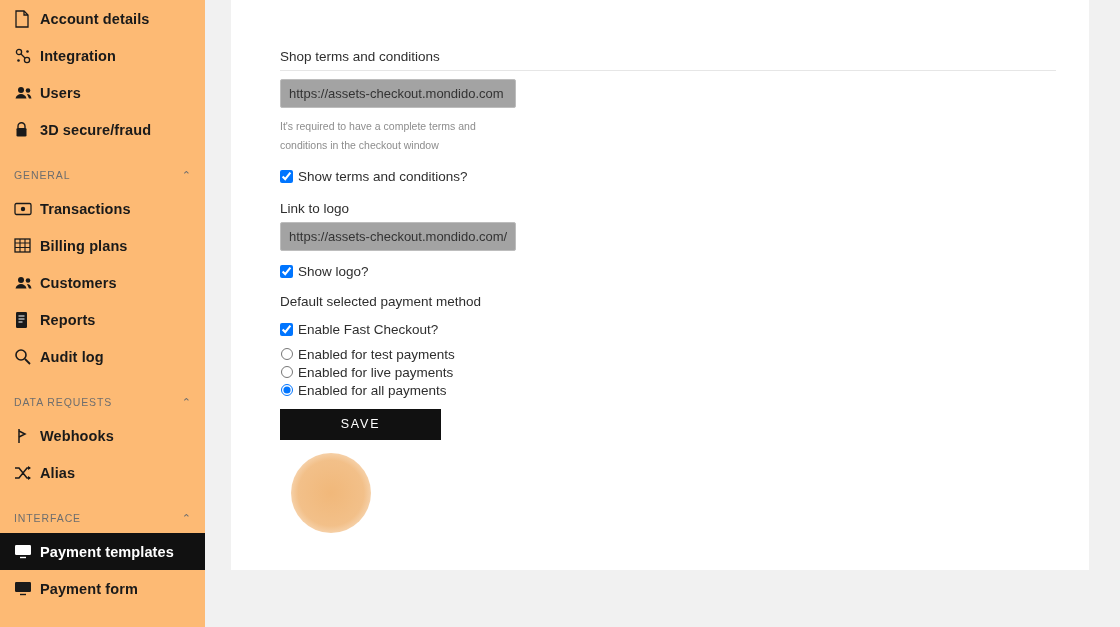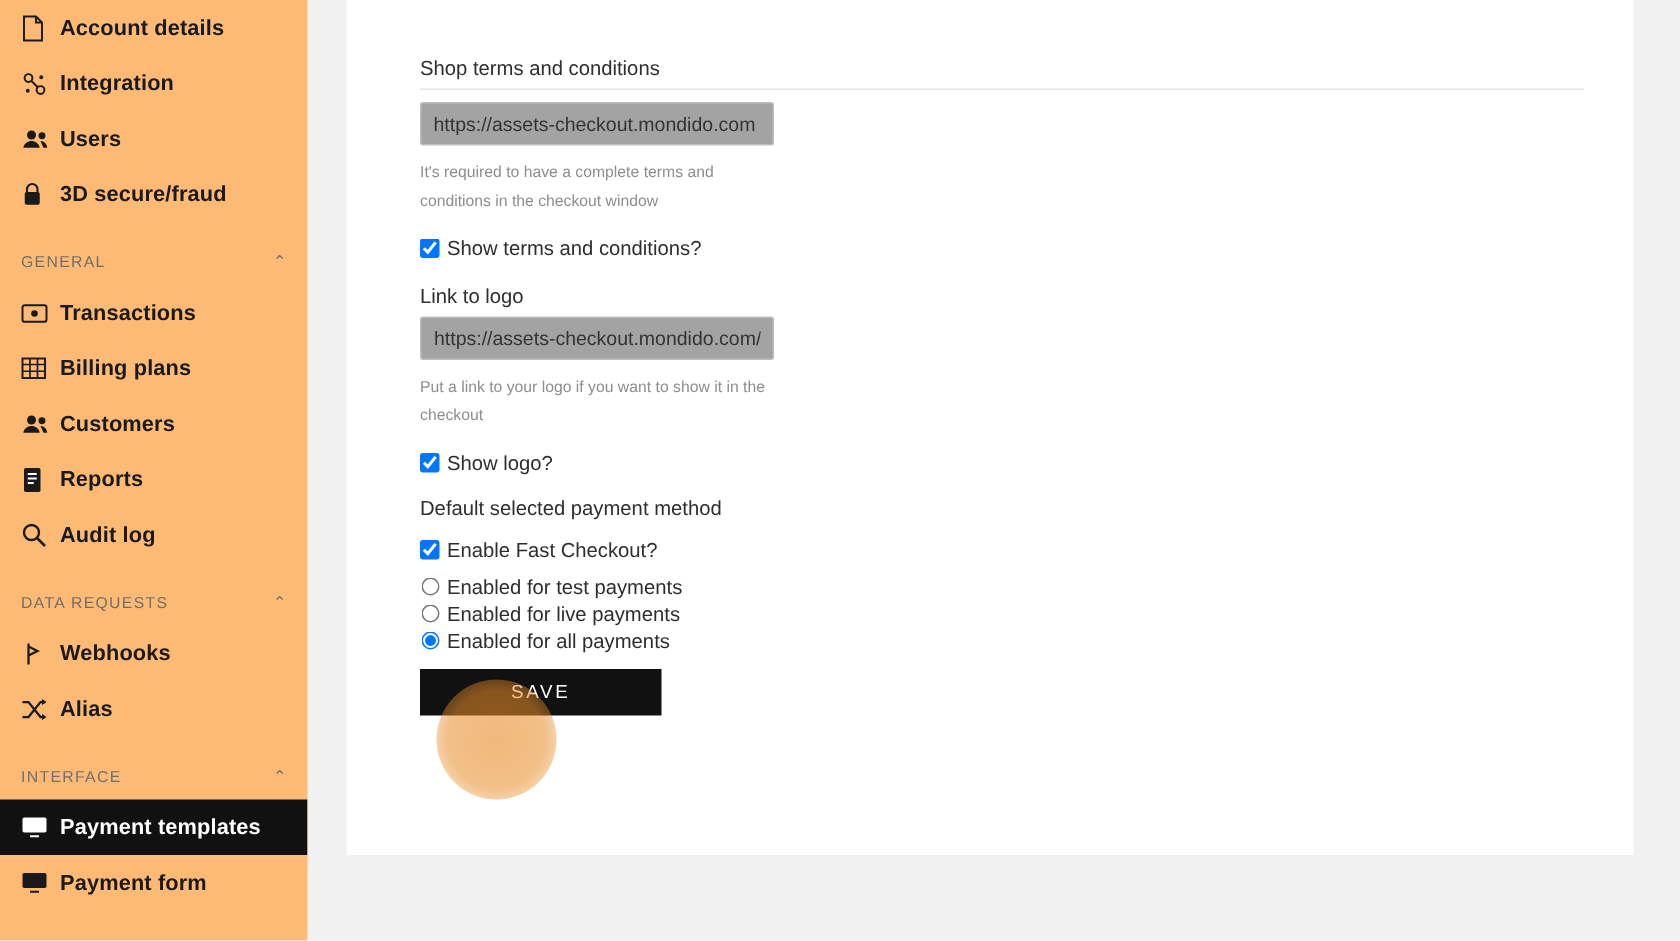--- a/index.html
+++ b/index.html
@@ -85,21 +85,21 @@
     position: absolute;
     left: 34px;
     top: 9px;
     font-size: 13px;
     color: #2b2b2b;
   }
 
   .form {
     position: absolute;
     left: 49px;
-    top: 38px;
+    top: 49px;
     width: 790px;
   }
 
   .field-label {
     font-size: 13.5px;
     color: #2e2e2e;
     margin-bottom: 6px;
   }
   .divider {
     height: 1px;
@@ -349,21 +349,20 @@
     <input class="text-input" type="text" value="https://assets-checkout.mondido.com" style="">
     <div class="help">It's required to have a complete terms and conditions in the checkout window</div>
 
     <div class="checkrow">
       <input type="checkbox" checked="" style="">
       <label>Show terms and conditions?</label>
     </div>
 
     <div class="field-label" style="margin-top:17px;">Link to logo</div>
     <input class="text-input logo" type="text" value="https://assets-checkout.mondido.com/ch" style="">
-    <div class="help">Put a link to your logo if you want to show it in the checkout</div>
 
     <div class="checkrow">
       <input type="checkbox" checked="" style="">
       <label>Show logo?</label>
     </div>
 
     <div class="field-label" style="margin-top:15px;">Default selected payment method</div>
 
     <div class="checkrow">
       <input type="checkbox" checked="" style="">

